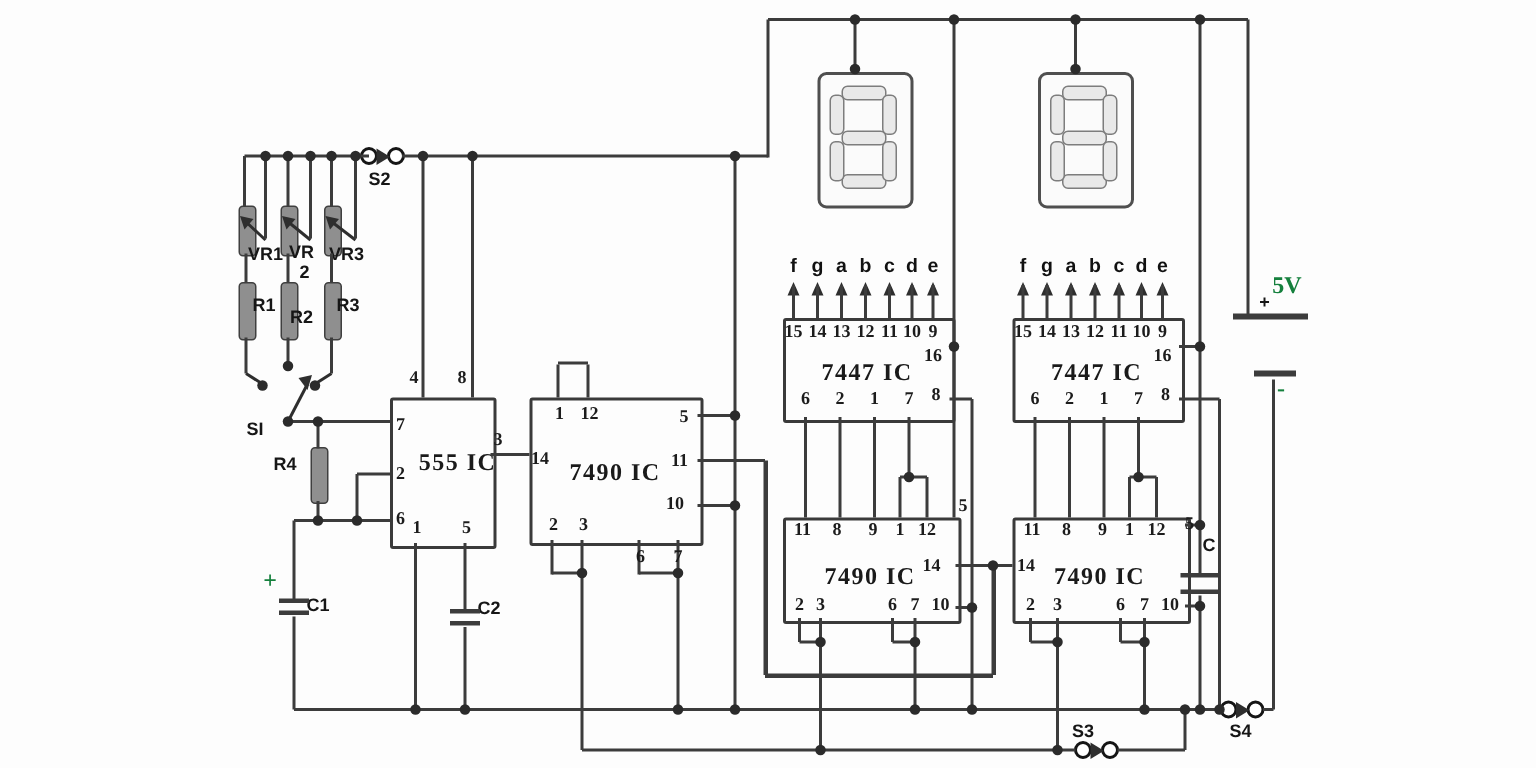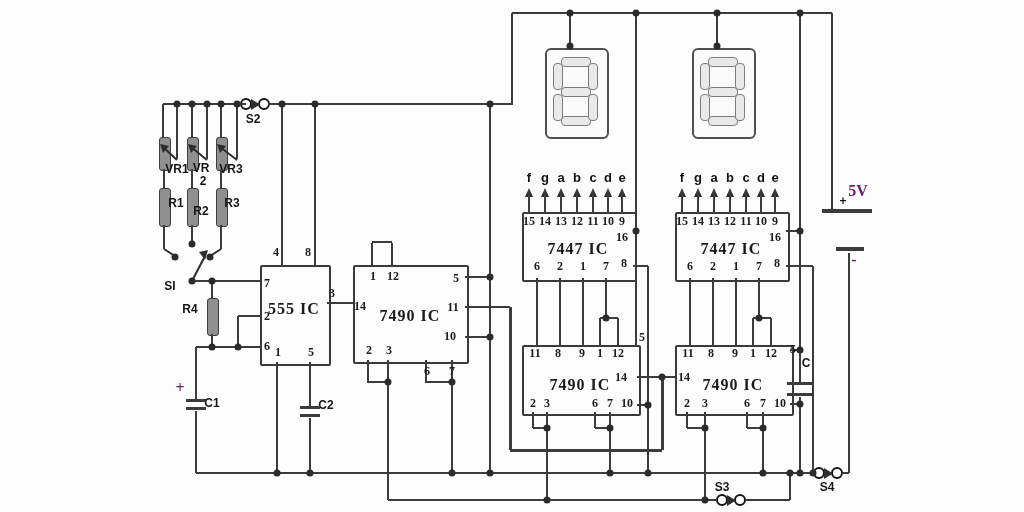--- a/index.html
+++ b/index.html
@@ -9,30 +9,30 @@
   .dot{position:absolute;width:7px;height:7px;border-radius:50%;background:#2b2b2b;transform:translate(-50%,-50%);}
   .sc{position:absolute;width:8px;height:8px;border:2.5px solid #151515;border-radius:50%;background:#fff;transform:translate(-50%,-50%);}
   .pin{position:absolute;font:bold 12px "Liberation Serif",serif;color:#1c1c1c;transform:translate(-50%,-50%);white-space:nowrap;}
   .seglbl{position:absolute;font:bold 13px "Liberation Sans",sans-serif;color:#111;transform:translate(-50%,-50%);}
   .lbl{position:absolute;font:bold 12px "Liberation Sans",sans-serif;color:#161616;transform:translate(-50%,-50%);white-space:nowrap;}
   .icname{position:absolute;font:bold 16px "Liberation Serif",serif;color:#1a1a1a;transform:translate(-50%,-50%);letter-spacing:1px;white-space:nowrap;}
   .icbox{position:absolute;border:2.5px solid #3a3a3a;background:#fdfdfd;border-radius:2px;}
   .res{position:absolute;width:10px;background:#8f8f8f;border:1.5px solid #3f3f3f;border-radius:3px;}
   .disp{position:absolute;width:60px;height:87px;border:2.5px solid #4f4f4f;border-radius:6px;background:#fbfbfb;}
   .seg{position:absolute;border:1.5px solid #7d7d7d;background:#e9e9e9;border-radius:4px;}
-  .bigtxt{position:absolute;font:bold 16px "Liberation Serif",serif;color:#701a75;transform:translate(-50%,-50%);}
+  .bigtxt{position:absolute;font:bold 16px "Liberation Serif",serif;color:#15803d;transform:translate(-50%,-50%);}
   svg.ovl{position:absolute;left:0;top:0;width:1024px;height:512px;pointer-events:none;}
 </style>
 </head>
 <body>
 
 <div id="canvas">
 
   <div class="icbox" style="left:260px;top:265px;width:67px;height:97px;"></div>
-  <span class="icname" style="left:294px;top:309px;">555 IC</span>
+  <span class="icname" style="left:305px;top:309px;">555 IC</span>
 
   <div class="icbox" style="left:353px;top:265px;width:112px;height:95px;"></div>
   <span class="icname" style="left:410px;top:316px;">7490 IC</span>
 
   <div class="icbox" style="left:522px;top:212px;width:111px;height:66px;"></div>
   <span class="icname" style="left:578px;top:249px;">7447 IC</span>
 
   <div class="icbox" style="left:675px;top:212px;width:111px;height:66px;"></div>
   <span class="icname" style="left:731px;top:249px;">7447 IC</span>
 

